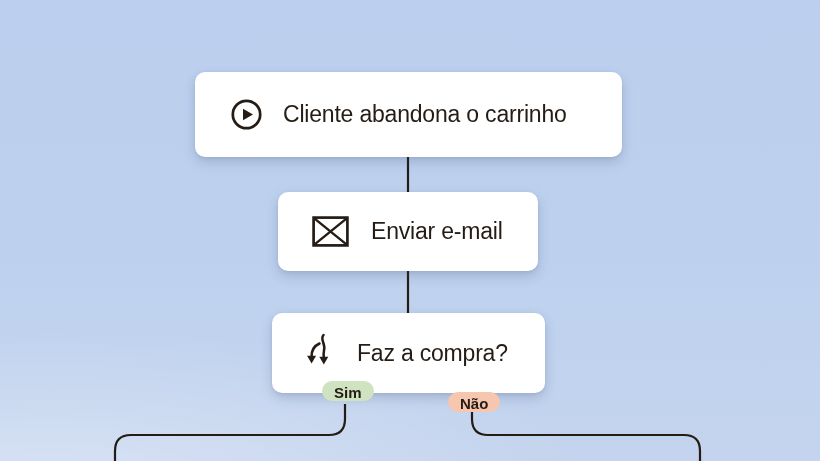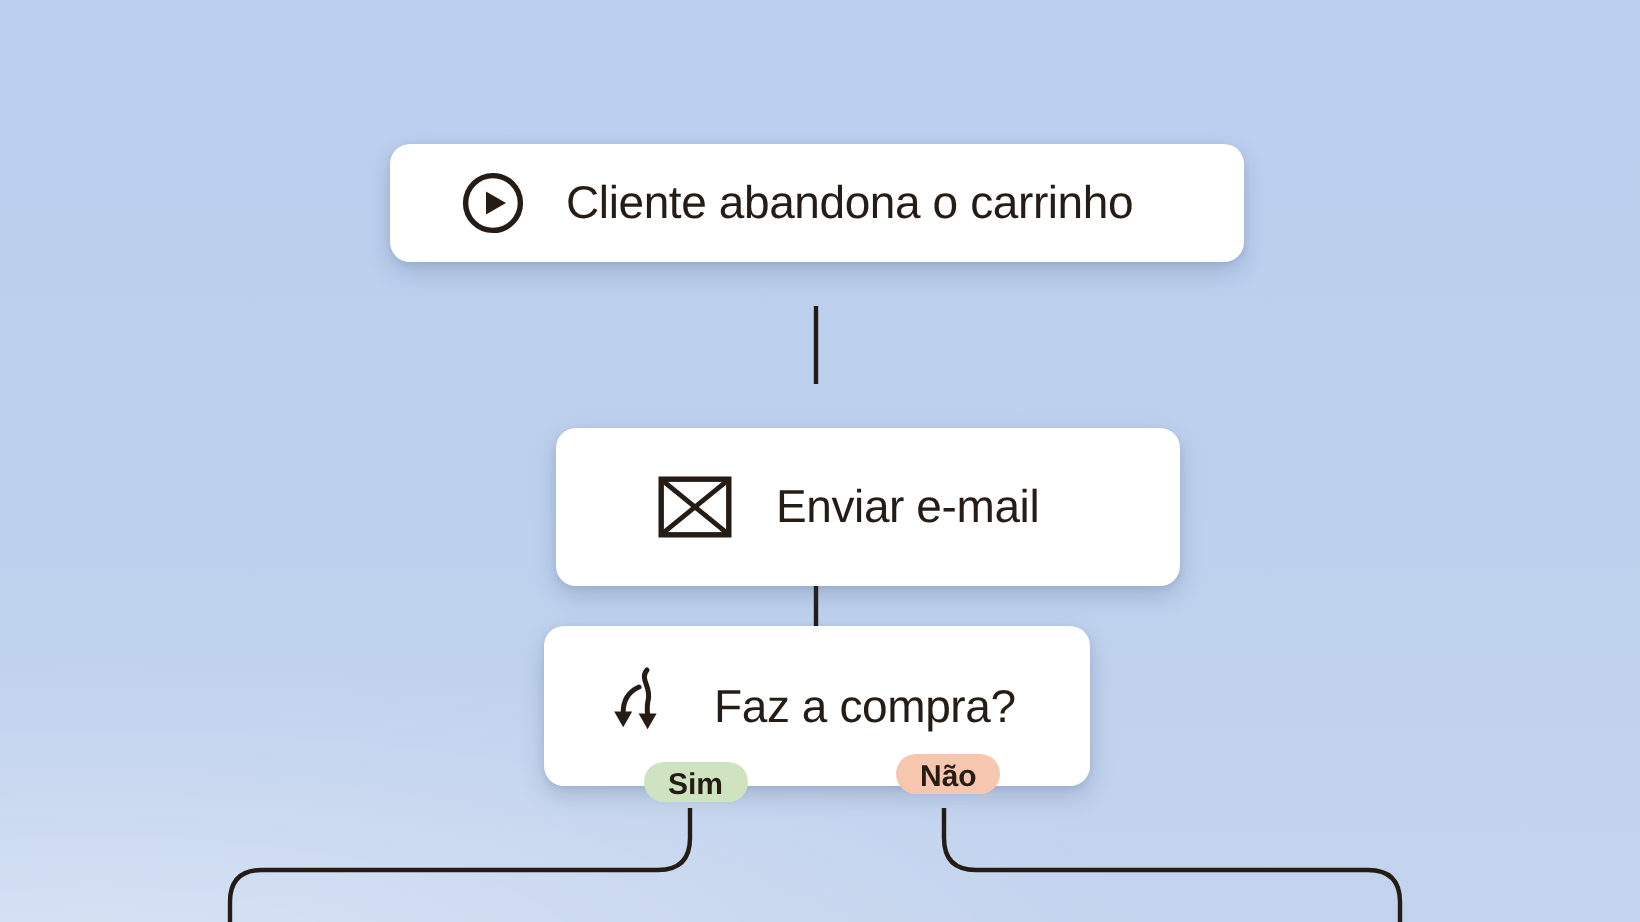--- a/index.html
+++ b/index.html
@@ -27,40 +27,40 @@
     z-index:2;
     box-sizing:border-box;
   }
   .node-label{
     font-size:23px;
     color:#241c15;
     letter-spacing:-0.2px;
     white-space:nowrap;
   }
   .node-icon{display:flex;align-items:center;justify-content:center;flex:0 0 auto;}
-  .node-trigger{left:195px;top:72px;width:427px;height:59px;padding-left:35px;}
+  .node-trigger{left:195px;top:72px;width:427px;height:85px;padding-left:35px;}
   .node-trigger .node-icon{margin-right:20px;}
-  .node-email{left:278px;top:192px;width:312px;height:79px;padding-left:51px;margin-top:22px;}
+  .node-email{left:278px;top:192px;width:260px;height:79px;padding-left:34px;}
   .node-email .node-icon{margin-right:22px;}
   .node-decision{left:272px;top:313px;width:273px;height:80px;padding-left:26px;}
   .node-decision .node-icon{margin-right:13px;}
   .badge{
     position:absolute;
     height:20px;
     padding:0 12px;
     border-radius:12px;
     font-size:15px;
     font-weight:600;
     line-height:24px;
     color:#241c15;
     z-index:3;
     white-space:nowrap;
   }
   .badge-yes{left:322px;top:381px;background:#cfe3c1;}
-  .badge-no{left:448px;top:377px;background:#f7c6af;text-align:center;}
+  .badge-no{left:448px;top:392px;background:#f7c6af;text-align:center;}
 </style>
 </head>
 <body>
 
 <div class="canvas">
 
   <svg class="connectors" width="820" height="461" viewBox="0 0 820 461">
     <path d="M408,153 V192" fill="none" stroke="#241c15" stroke-width="2.2"></path>
     <path d="M408,271 V313" fill="none" stroke="#241c15" stroke-width="2.2"></path>
     <path d="M345,404 V419 Q345,435 329,435 H131 Q115,435 115,451 V462" fill="none" stroke="#241c15" stroke-width="2.2"></path>

